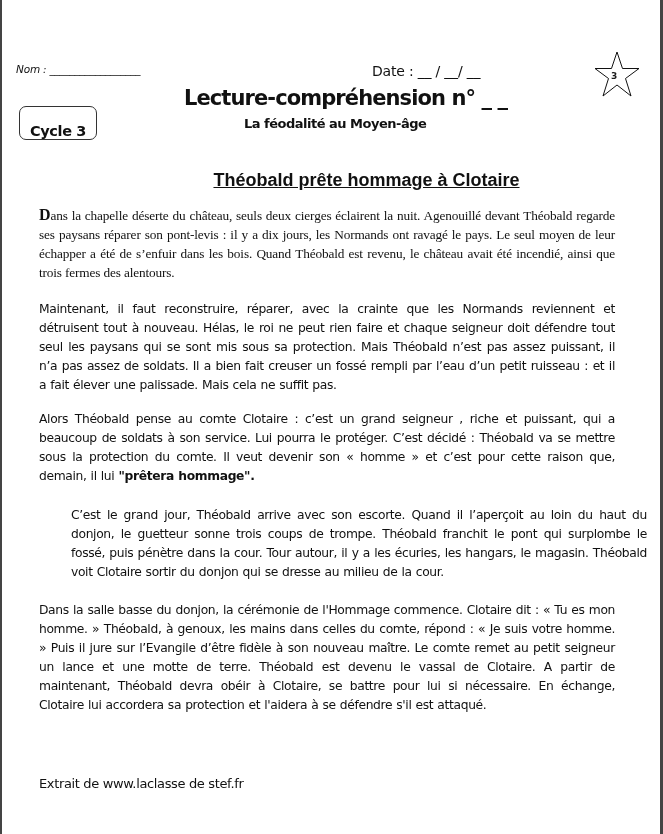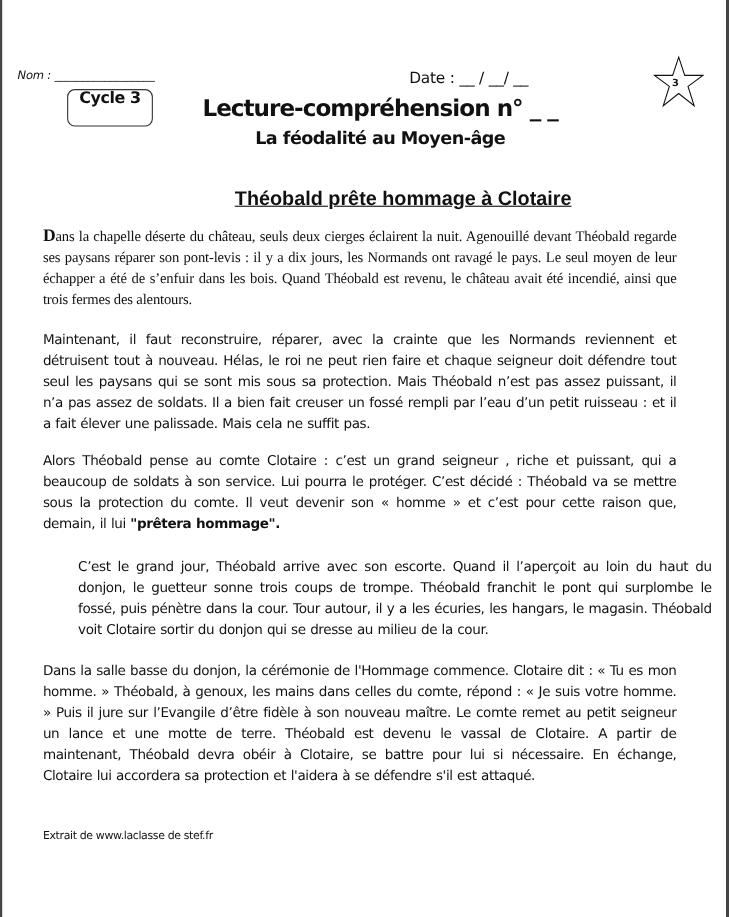--- a/index.html
+++ b/index.html
@@ -1,36 +1,36 @@
 <!DOCTYPE html>
 <html><head>
   <meta charset="utf-8">
   <style>
     html, body { margin:0; padding:0; }
     body { width:663px; height:834px; background:#ffffff; position:relative; overflow:hidden; color:#111; font-family:"Liberation Sans", sans-serif; }
     .edge-left { position:absolute; left:0; top:0; width:2px; height:834px; background:#444; }
     .edge-right { position:absolute; right:0; top:0; width:3px; height:834px; background:#444; }
     .nom { position:absolute; left:16px; top:63px; font-size:10.5px; font-family:"DejaVu Sans", sans-serif; letter-spacing:-0.2px;font-style:italic; }
     .date { position:absolute; left:372px; top:63px; font-size:14px; font-family:"DejaVu Sans", sans-serif; letter-spacing:-0.2px; }
-    .cycle { position:absolute; left:19px; top:81px; width:78px; height:34px; border:1.3px solid #333; border-radius:7px; display:flex; align-items:flex-start; justify-content:center; font-weight:bold; font-size:14.5px; font-family:"DejaVu Sans", sans-serif; letter-spacing:-0.4px; box-sizing:border-box;margin-left:42px; }
+    .cycle { position:absolute; left:19px; top:106px; width:78px; height:34px; border:1.3px solid #333; border-radius:7px; display:flex; align-items:flex-end; justify-content:center; font-weight:bold; font-size:14.5px; font-family:"DejaVu Sans", sans-serif; letter-spacing:-0.4px; box-sizing:border-box; }
     .main-title { position:absolute; left:184px; top:86px; font-size:21px; font-weight:bold; font-family:"DejaVu Sans", sans-serif; letter-spacing:-0.9px; white-space:nowrap; }
-    .sub-title { position:absolute; left:232px; top:116px; font-size:16px; font-weight:bold; font-family:"DejaVu Sans", sans-serif; letter-spacing:-0.5px; white-space:nowrap; }
+    .sub-title { position:absolute; left:244px; top:116px; font-size:13px; font-weight:bold; font-family:"DejaVu Sans", sans-serif; letter-spacing:-0.5px; white-space:nowrap; }
     .star { position:absolute; left:594px; top:50px; width:46px; height:48px; }
     .star-num { position:absolute; left:611px; top:71px; font-size:9px; font-weight:bold; font-family:"DejaVu Sans", sans-serif; color:#1a1a1a; }
     .story-title { position:absolute; left:0; width:663px; top:170px; text-align:center; font-size:18px; font-weight:bold; text-decoration:underline; font-family:"Liberation Sans", sans-serif;padding-left:35px; }
     .para { position:absolute; left:39px; width:576px; font-size:13.3px; line-height:18.9px; text-align:justify; font-family:Liberation Serif, serif; letter-spacing:-0.15px; }
     .para.calibri { font-family:"DejaVu Sans", sans-serif; font-size:12.3px; letter-spacing:-0.35px; word-spacing:0.5px; }
     .drop { font-weight:bold; font-size:16px; }
     .bold { font-weight:bold; }
     .p1 { top:206px; }
     .p2 { top:300px; }
     .p3 { top:410px; }
     .p4 { top:506px;margin-left:32px; }
     .p5 { top:601px; }
-    .source { position:absolute; left:39px; top:755px; font-size:10px; font-family:"DejaVu Sans", sans-serif; letter-spacing:-0.35px; }
+    .source { position:absolute; left:39px; top:776px; font-size:13px; font-family:"DejaVu Sans", sans-serif; letter-spacing:-0.35px; }
   </style>
 </head>
 <body>
 
 <div class="edge-left"></div>
 <div class="edge-right"></div>
 
 <div class="nom">Nom : __________________</div>
 <div class="date">Date : __ / __/ __</div>
 

